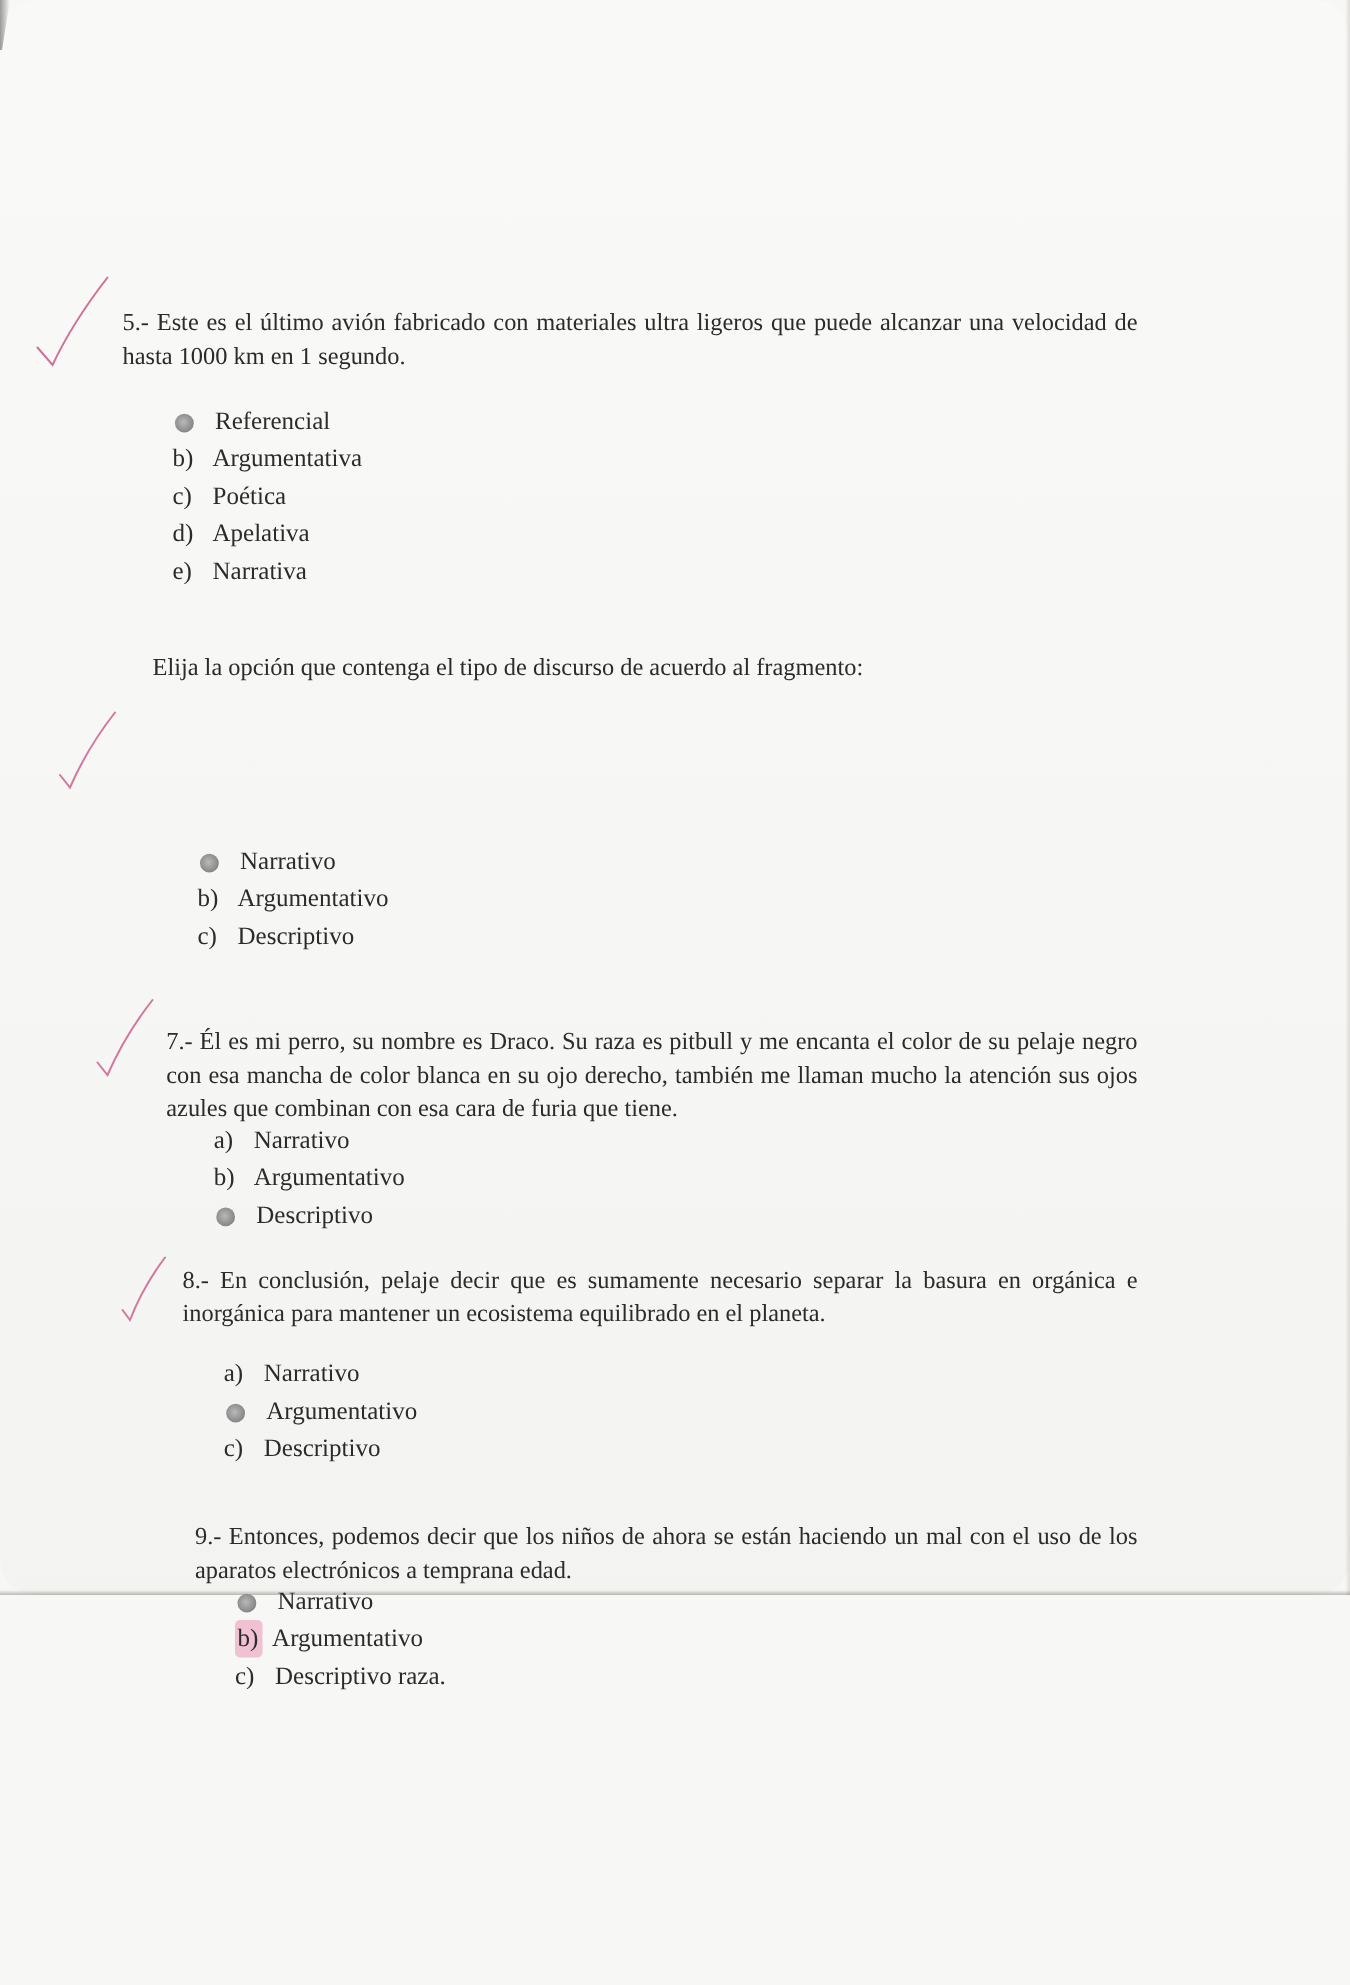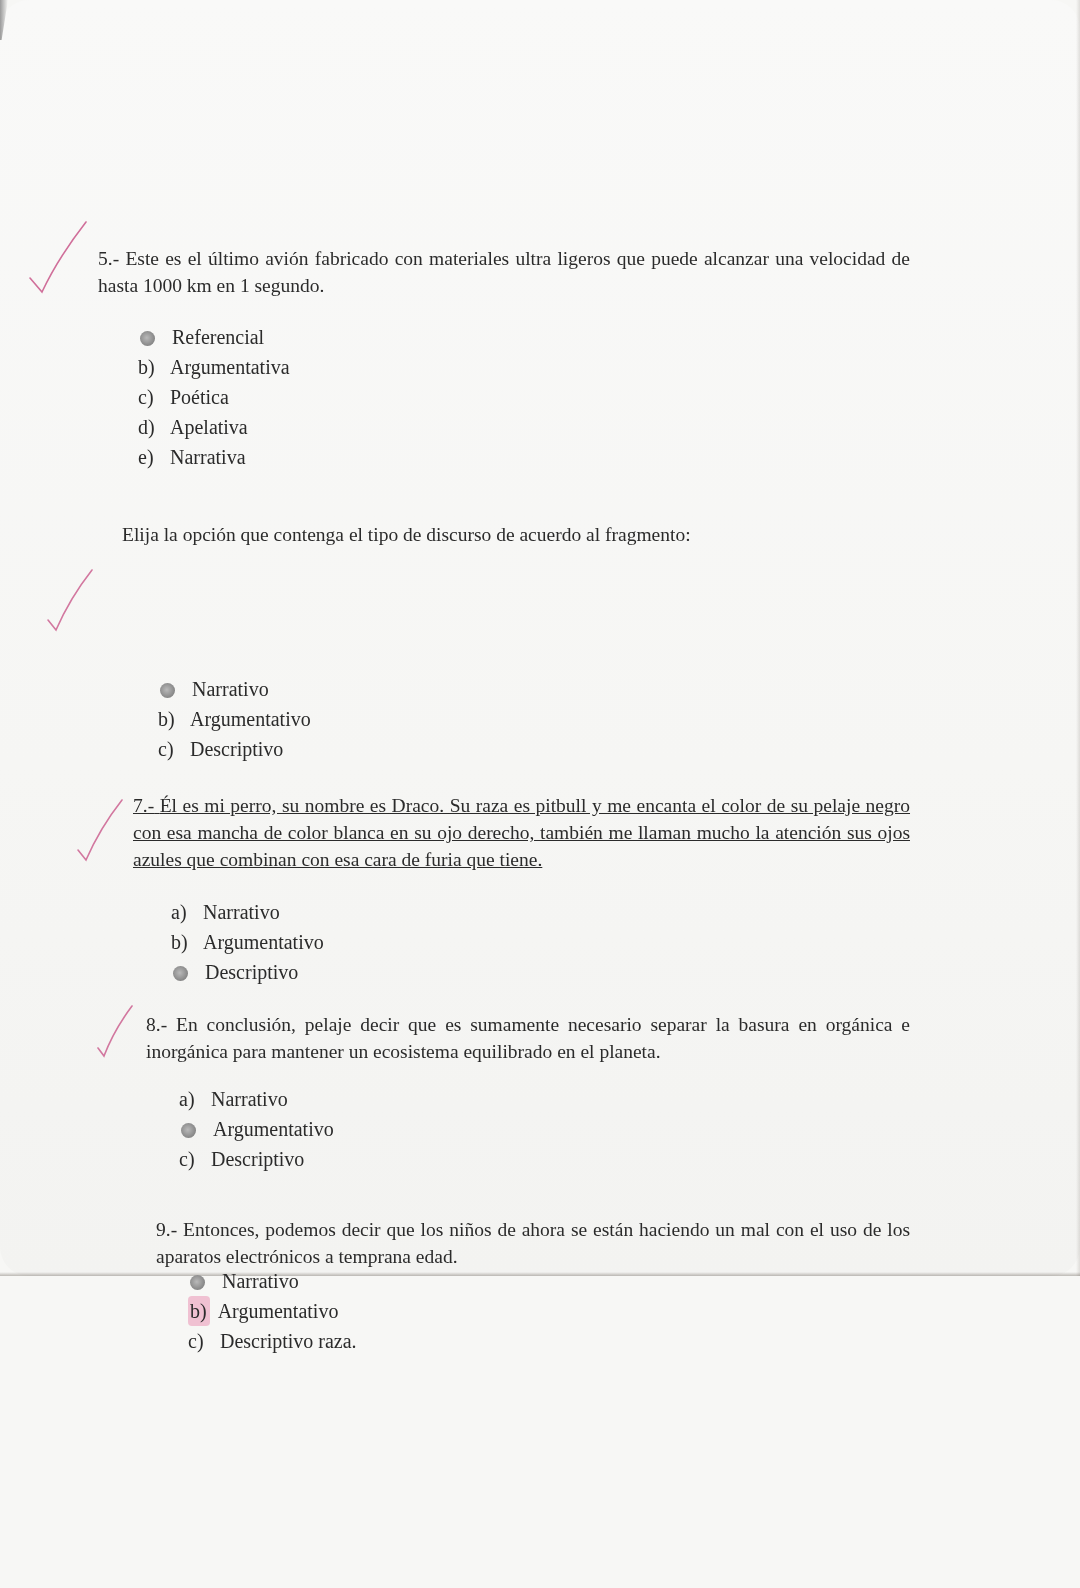--- a/index.html
+++ b/index.html
@@ -160,21 +160,21 @@
       <span class="letter">c)</span>
       <span>Descriptivo</span>
     </li>
   </ul>
 
   <div class="check" style="left:76px; top:798px;">
     <svg width="50" height="70" viewBox="0 0 50 70">
       <path d="M2 52 L10 62 Q24 30 46 2" fill="none" stroke="#c9578a" stroke-width="1.6" stroke-linecap="round" opacity="0.8"></path>
     </svg>
   </div>
-  <div class="question" style="left:133px; top:792px; width:777px;text-decoration:underline;">
+  <div class="question" style="left:133px; top:820px; width:777px;">
     <p class="stem">
       <span>7.-</span>
       <span>Él es mi perro, su nombre es Draco. Su raza es pitbull y me encanta el color de su pelaje negro con esa mancha de color blanca en su ojo derecho, también me llaman mucho la atención sus ojos azules que combinan con esa cara de furia que tiene.</span>
     </p>
   </div>
   <ul class="options" style="left:171px; top:897px;">
     <li class="option">
       <span class="letter">a)</span>
       <span>Narrativo</span>
     </li>

